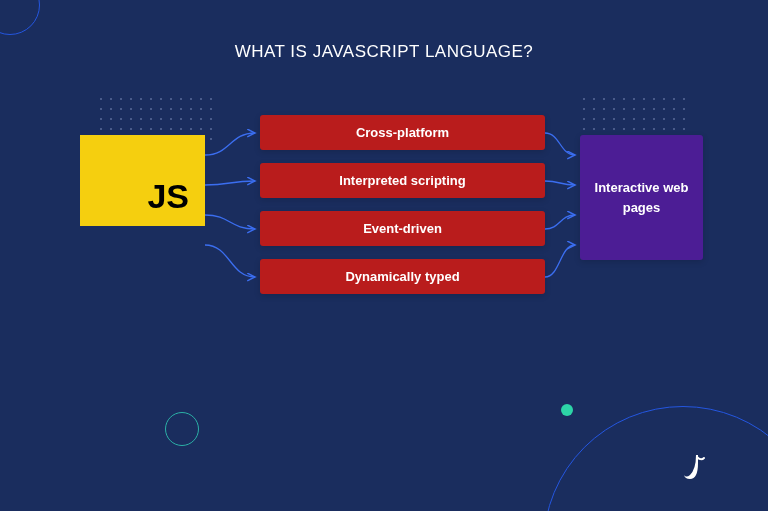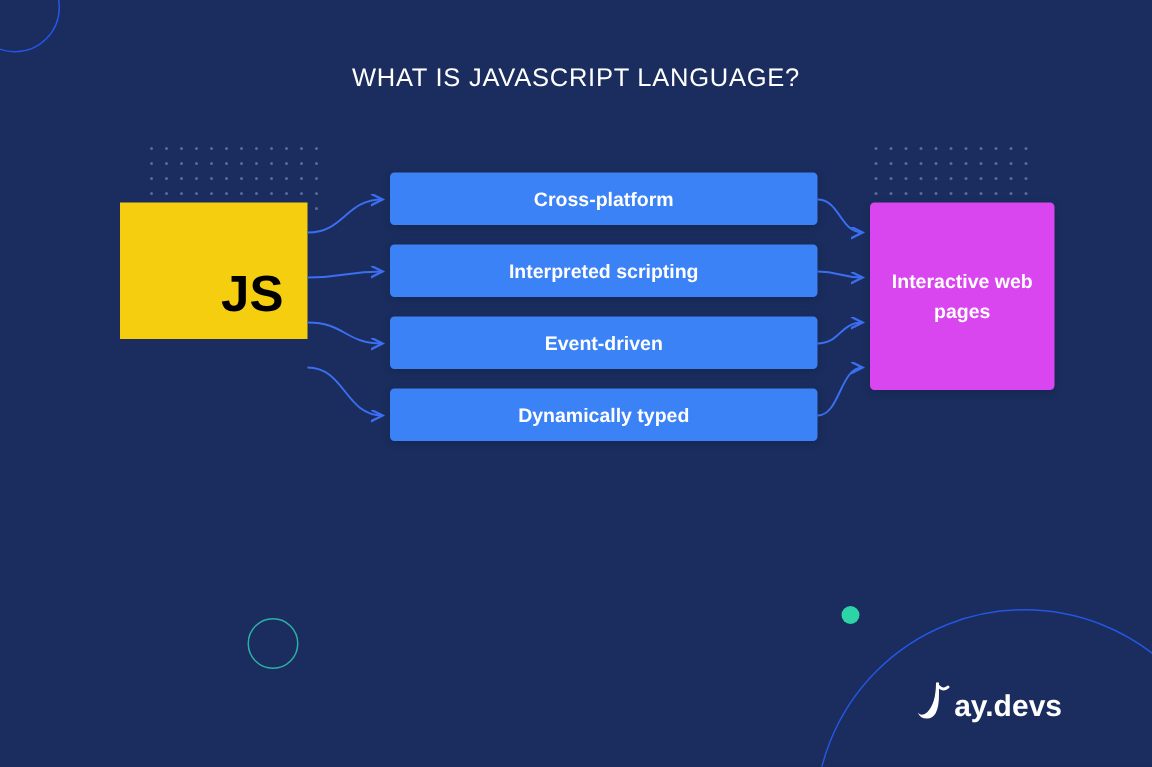--- a/index.html
+++ b/index.html
@@ -62,37 +62,37 @@
     font-size: 34px;
     font-weight: 800;
   }
   .feature-col {
     position: absolute;
     left: 180px;
     top: 0;
     width: 285px;
   }
   .feature-box {
-    background: #3b82f6;
+    background: #b91c1c;
     color: #fff;
     font-size: 13px;
     font-weight: 600;
     text-align: center;
     padding: 10px 8px;
     border-radius: 3px;
     margin-bottom: 13px;
     box-shadow: 0 2px 6px rgba(0,0,0,0.15);
   }
   .output-box {
     position: absolute;
     left: 500px;
     top: 20px;
     width: 123px;
     height: 125px;
-    background: #d946ef;
+    background: #4c1d95;
     color: #fff;
     font-size: 13px;
     font-weight: 600;
     display: flex;
     align-items: center;
     justify-content: center;
     text-align: center;
     line-height: 1.5;
     border-radius: 3px;
     box-shadow: 0 2px 6px rgba(0,0,0,0.15);
@@ -301,14 +301,13 @@
 
 <div class="circle-bl"></div>
 <div class="big-circ"></div>
 <div class="dot-green"></div>
 
 <div class="logo">
   <svg width="24" height="30" viewBox="0 0 24 30">
     <path d="M14,2 Q14,16 8,22 Q4,25 2,22 Q3,26 8,26 Q16,26 16,10 L16,2 Z" fill="#fff"></path>
     <path d="M15,4 Q19,8 22,5" stroke="#fff" stroke-width="2" fill="none" stroke-linecap="round"></path>
   </svg>
-  <span>ay.devs</span>
 </div>
 
 </body></html>

